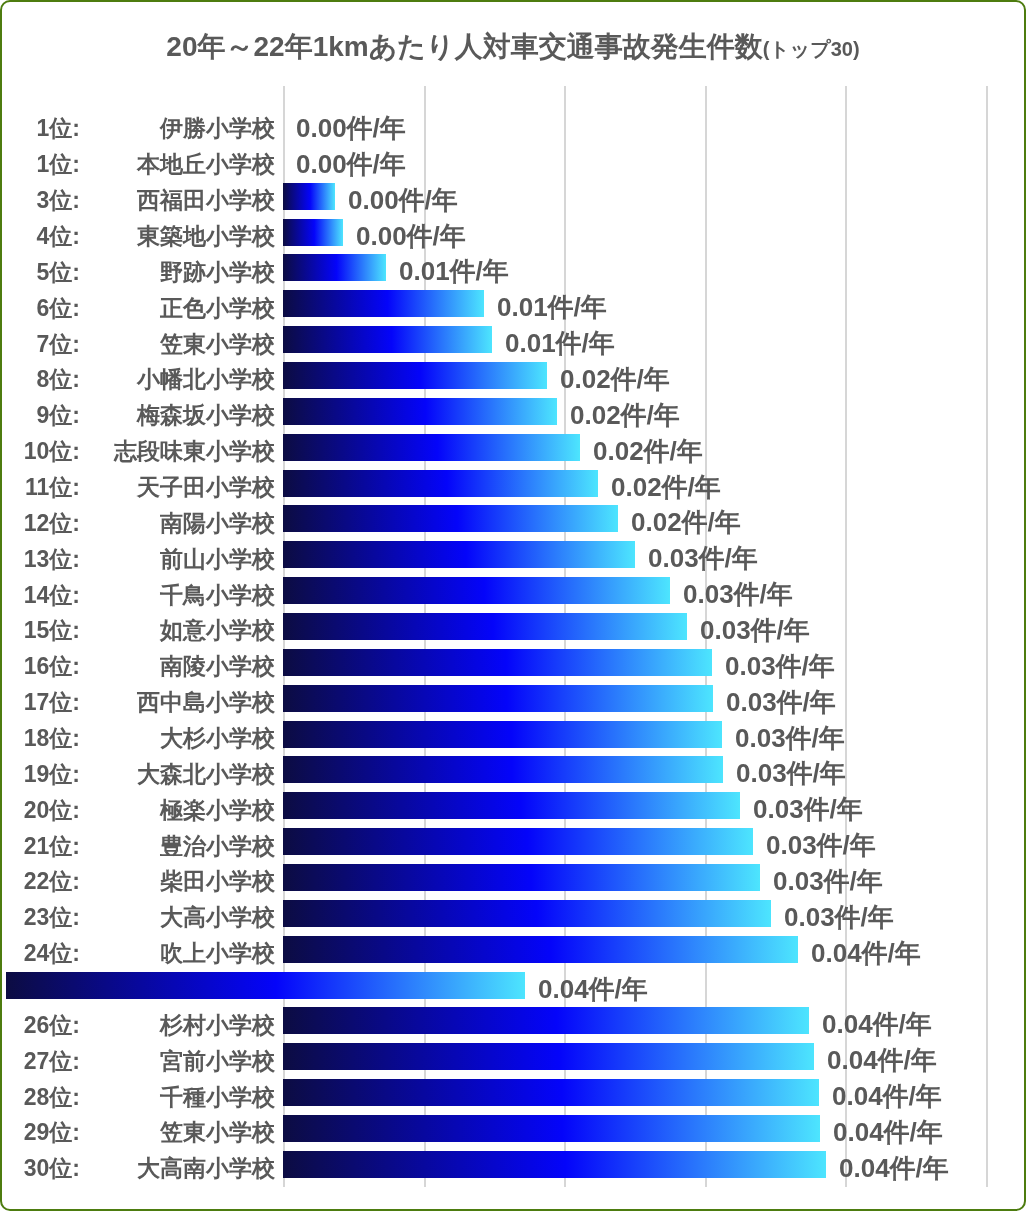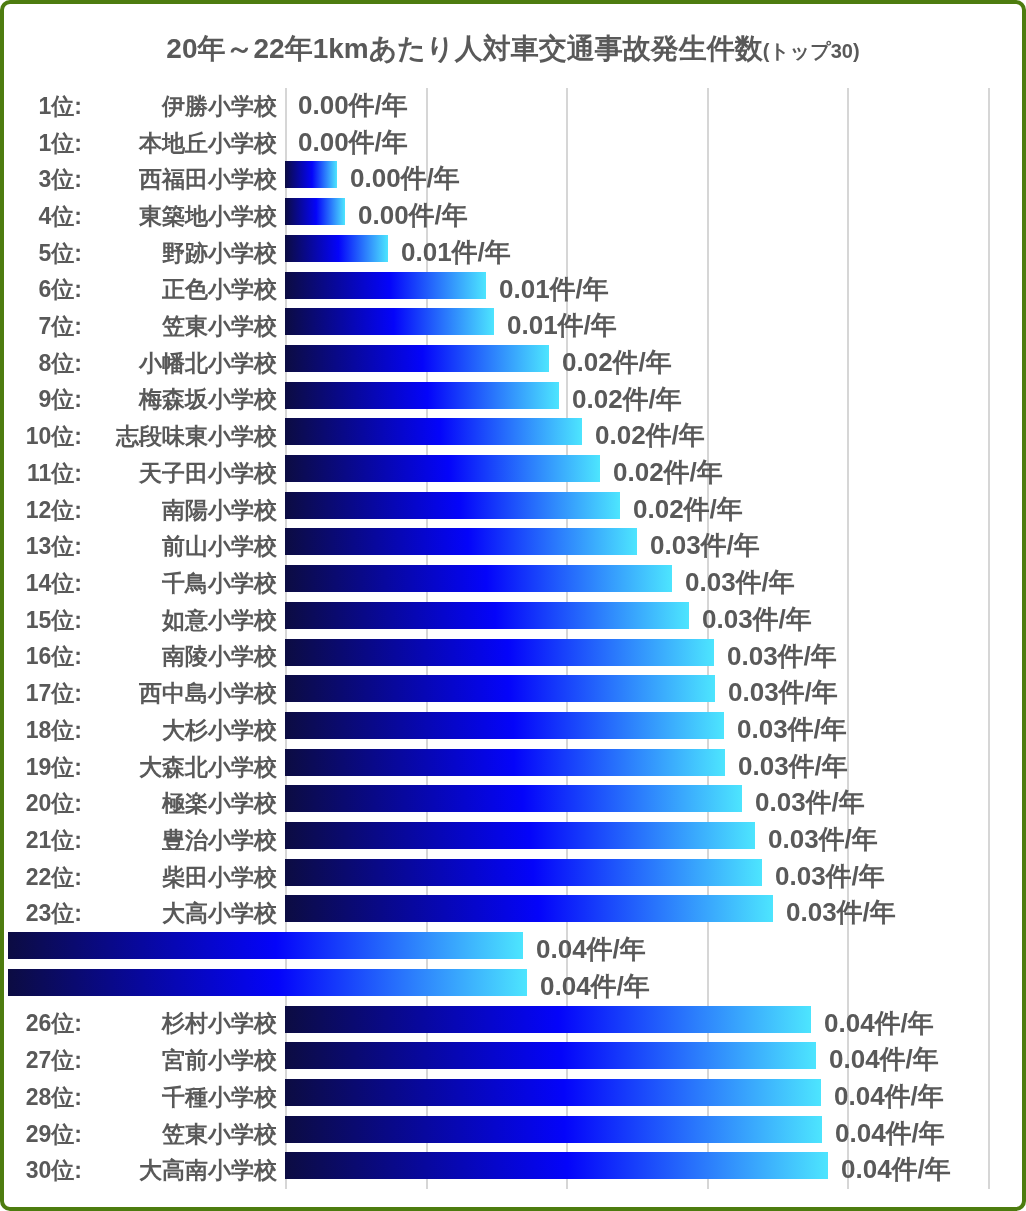--- a/index.html
+++ b/index.html
@@ -2,21 +2,21 @@
 <html><head>
 <meta charset="utf-8">
 <style>
   html,body{margin:0;padding:0;background:#ffffff;}
   body{font-family:"Liberation Sans","DejaVu Sans",sans-serif;}
   .panel{
     position:relative;
     width:1026px;height:1211px;
     box-sizing:border-box;
     background:#ffffff;
-    border:4px solid #4d7c0f;
+    border:2px solid #4d7c0f;
     border-radius:10px;
     overflow:hidden;
   }
   .title{
     position:absolute;top:24px;left:0;right:0;
     text-align:center;
     color:#595959;
     font-weight:700;
     font-size:28px;
     line-height:42px;
@@ -33,20 +33,21 @@
     z-index:0;
   }
   .gridline{
     position:absolute;top:0;bottom:0;width:2px;
     background:#d6d6d6;
   }
   .rows{
     position:absolute;inset:0;
     display:flex;flex-direction:column;
     z-index:1;
+    margin-top:25px;
   }
   .row{
     flex:1;
     display:flex;align-items:center;
   }
   .row-label{
     width:277px;flex:0 0 277px;
     display:flex;align-items:center;
     color:#595959;
     font-weight:700;
@@ -337,20 +338,24 @@
       <span class="rank">23位:</span>
       <span class="school">大高小学校</span>
     </div>
     <div class="bar-area">
       <div class="bar" style="width: 488px;"></div>
       <span class="value">0.03件/年</span>
     </div>
   </div>
 
   <div class="row">
+    <div class="row-label">
+      <span class="rank">24位:</span>
+      <span class="school">吹上小学校</span>
+    </div>
     <div class="bar-area">
       <div class="bar" style="width: 515px;"></div>
       <span class="value">0.04件/年</span>
     </div>
   </div>
 
   <div class="row">
     <div class="bar-area">
       <div class="bar" style="width: 519px;"></div>
       <span class="value">0.04件/年</span>

